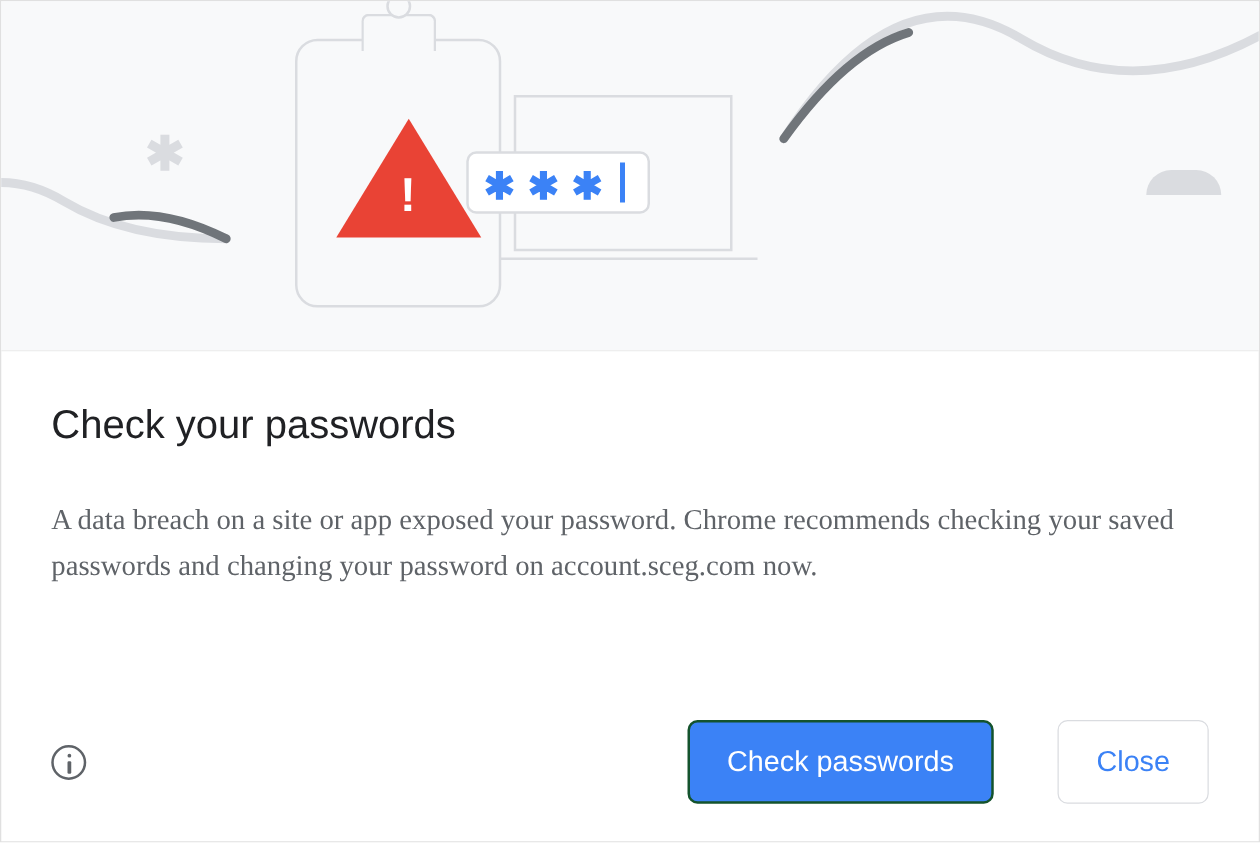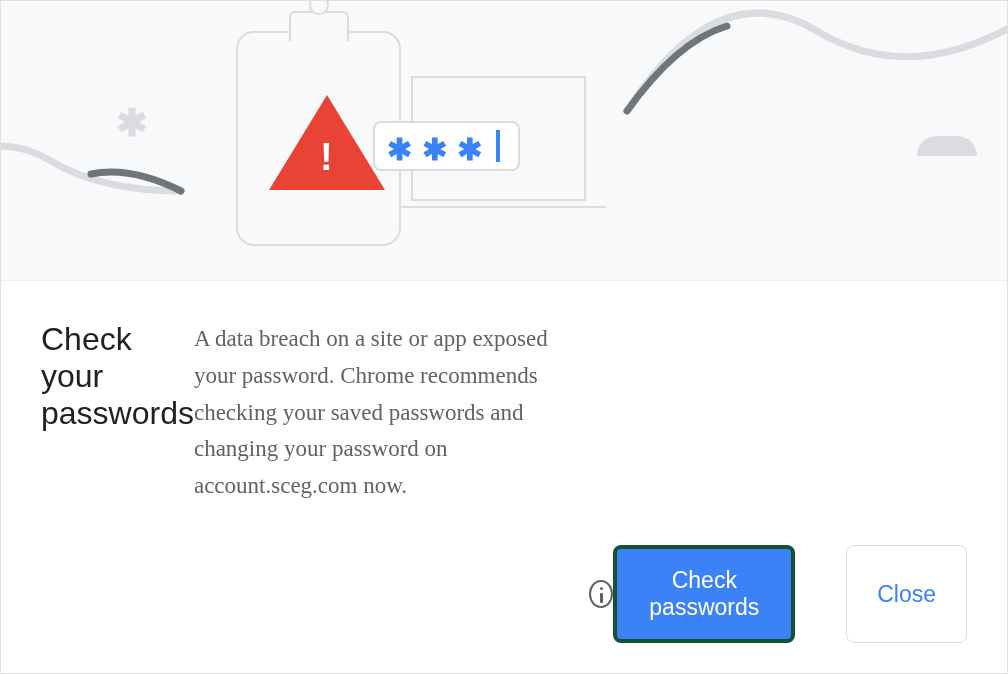--- a/index.html
+++ b/index.html
@@ -25,21 +25,21 @@
       height: 280px;
       background: #f8f9fa;
       position: relative;
       overflow: hidden;
       border-bottom: 1px solid #eee;
     }
     .content {
       flex: 1;
       padding: 40px 40px 30px 40px;
       display: flex;
-      flex-direction: row;
+      flex-direction: column;
     }
     .title {
       font-size: 32px;
       font-weight: 400;
       color: #202124;
       margin-bottom: 40px;
     }
     .description {
       font-size: 23px;
       font-weight: 400;
@@ -91,21 +91,21 @@
       padding: 18px 30px;
       font-size: 23px;
       font-weight: 500;
       border-radius: 8px;
       cursor: pointer;
       font-family: inherit;
     }
     .btn-primary {
       background: #3b82f6;
       color: #fff;
-      border: 4px solid #14532d;
+      border: 2px solid #14532d;
     }
     .btn-secondary {
       background: #fff;
       color: #3b82f6;
       border: 1px solid #dadce0;
       margin-left: 31px;
     }
     
     .wave-left {
       position: absolute;

